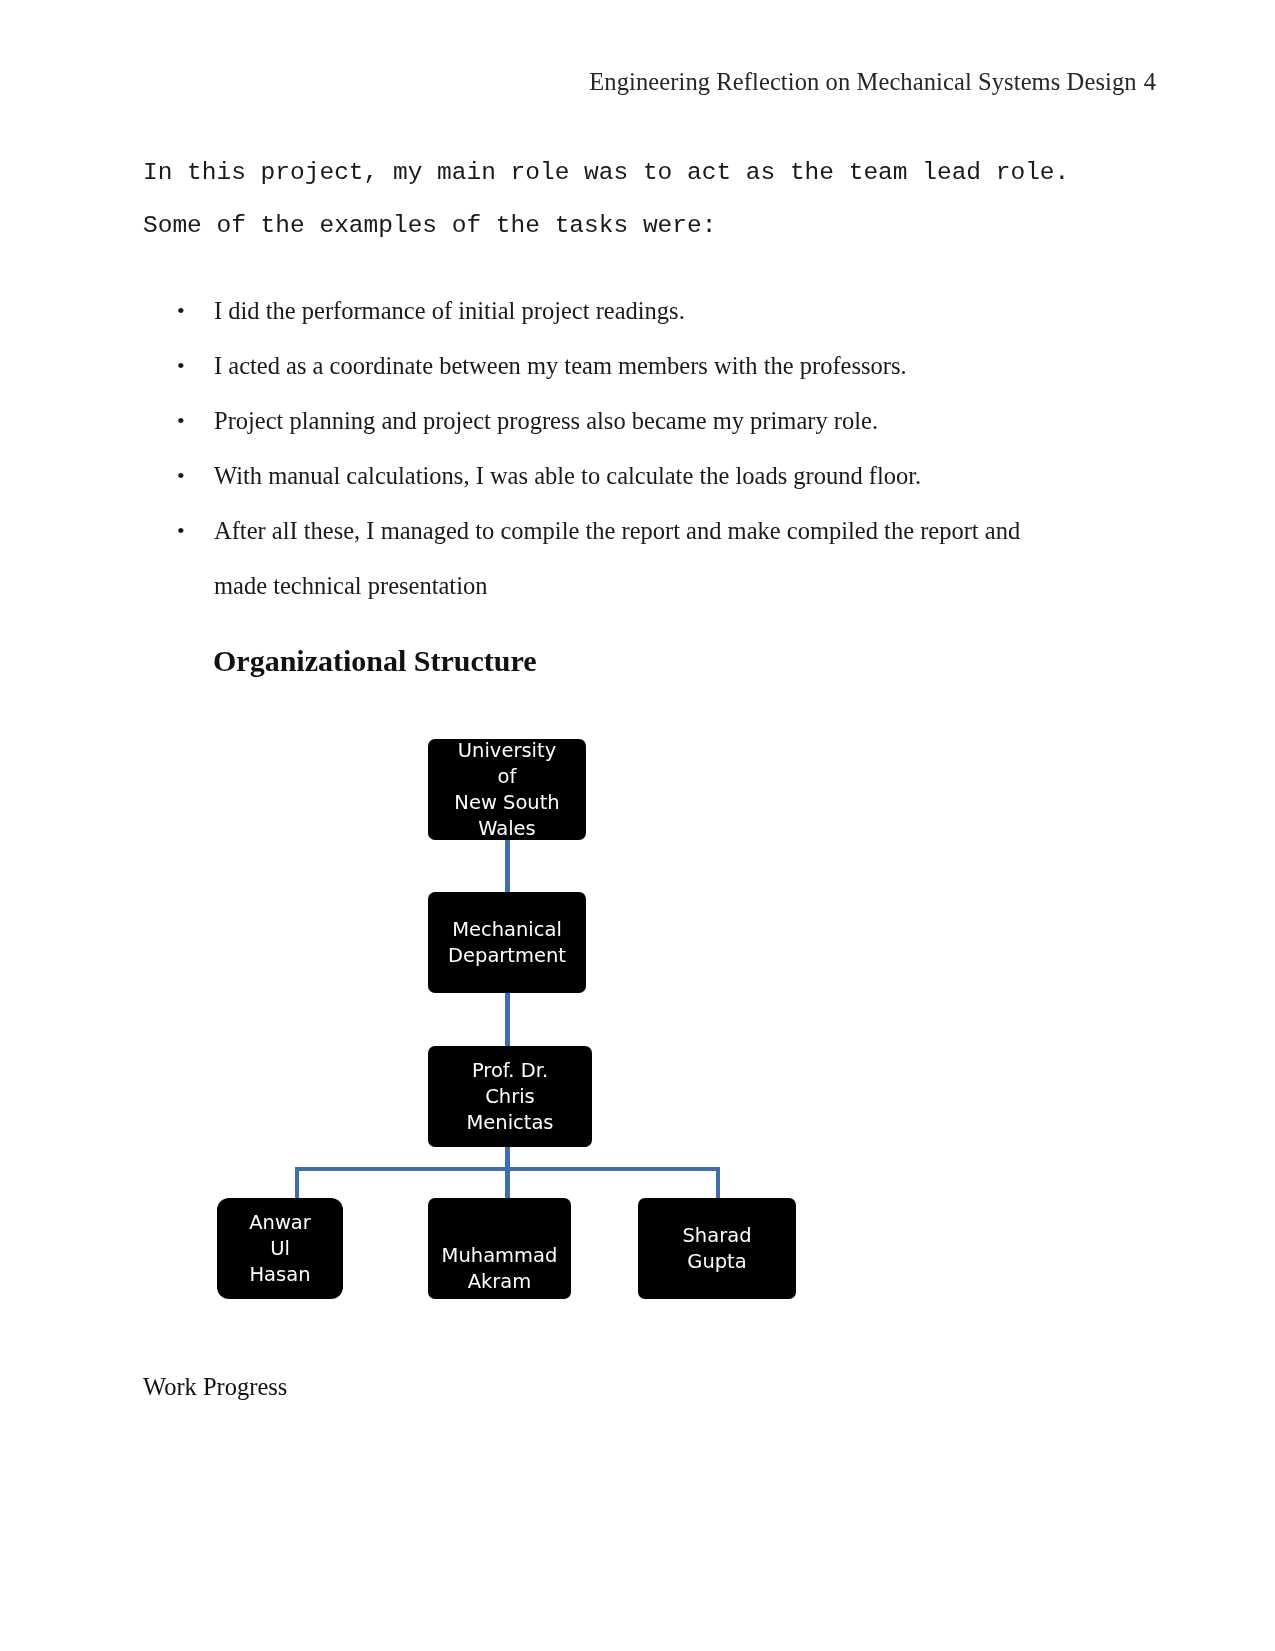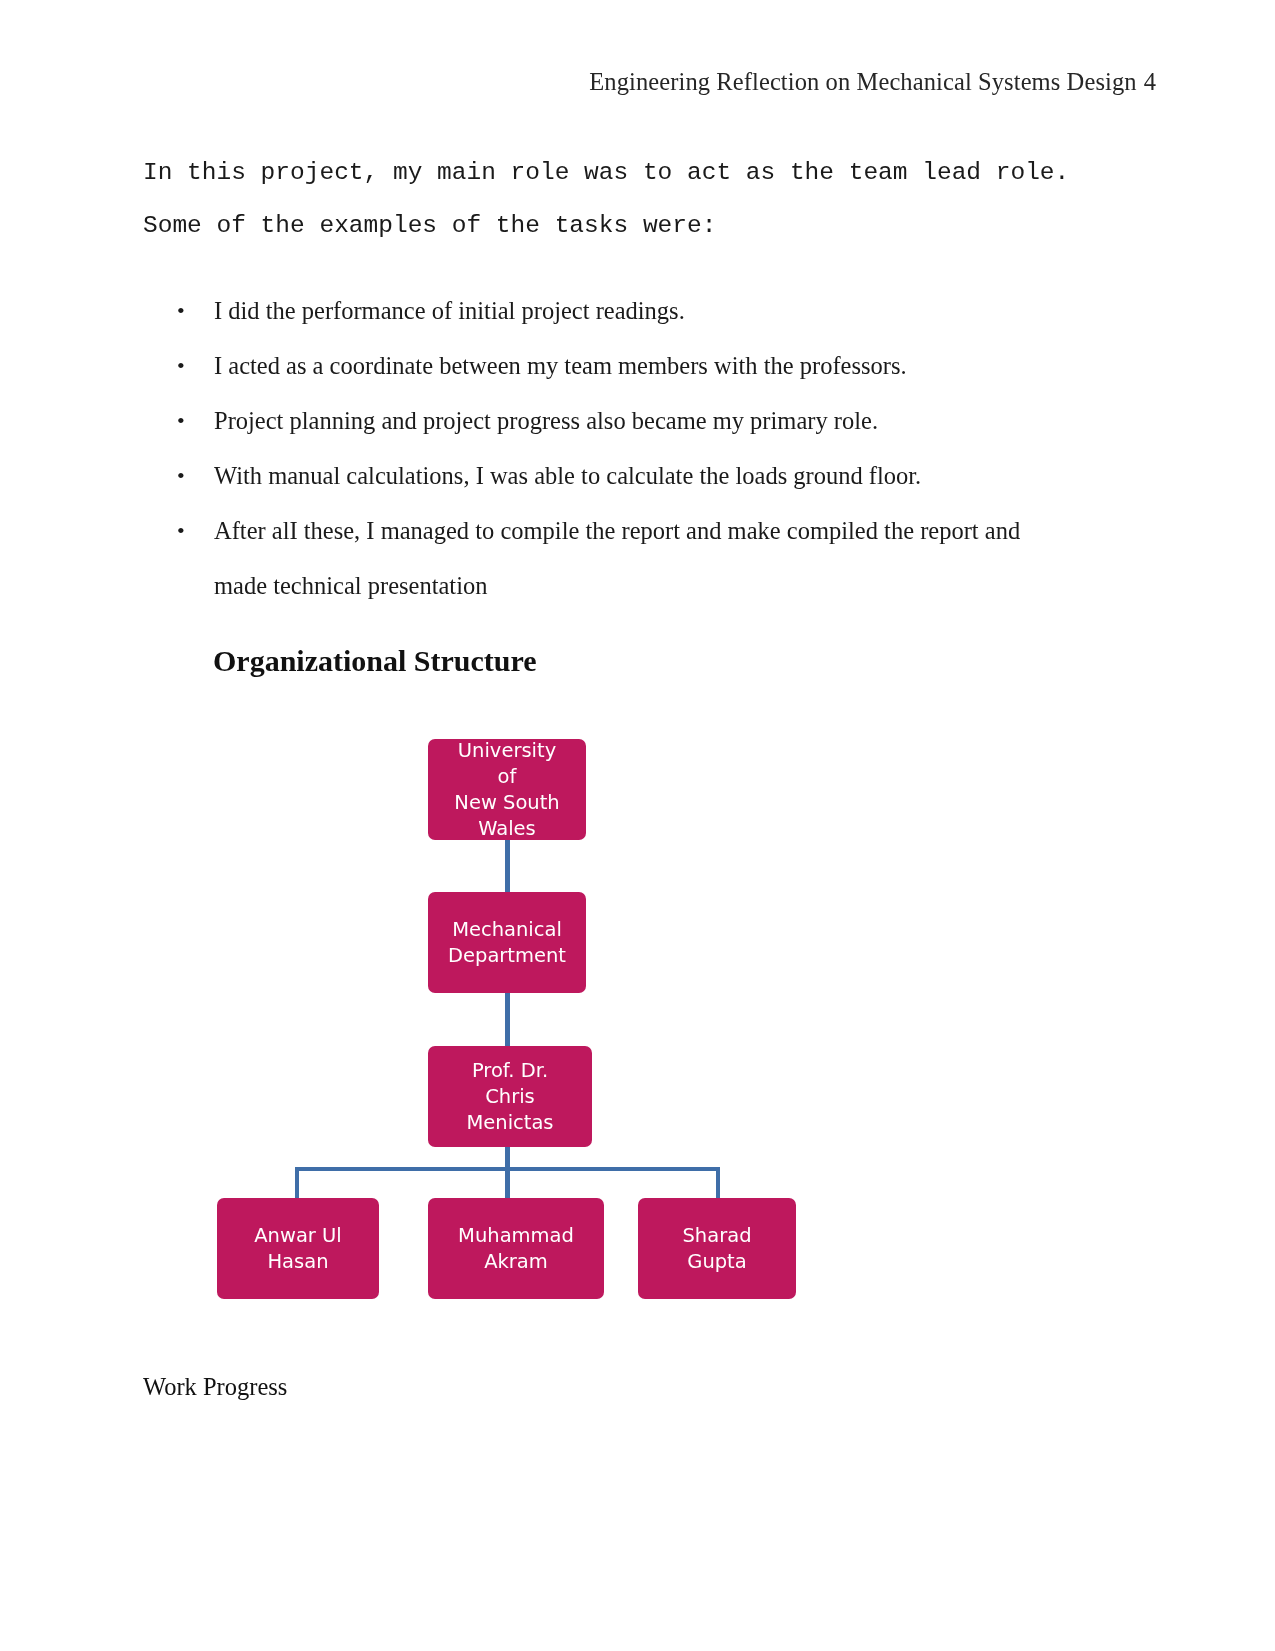--- a/index.html
+++ b/index.html
@@ -110,43 +110,43 @@
   .org-chart {
     position: absolute;
     top: 720px;
     left: 143px;
     width: 930px;
     height: 600px;
   }
 
   .org-box {
     position: absolute;
-    background: #be185d;
+    background: #000000;
     border-radius: 7px;
     color: #ffffff;
     font-family: "DejaVu Sans", sans-serif;
     font-size: 19.5px;
     line-height: 26px;
     display: flex;
     align-items: center;
     justify-content: center;
     text-align: center;
     box-sizing: border-box;
     padding: 4px 24px;
   }
   .org-box .org-label {
     display: block;
     white-space: pre-line;
   }
 
   .box-university { left: 285px; top: 19px;  width: 158px; height: 101px; }
   .box-department { left: 285px; top: 172px; width: 158px; height: 101px; justify-content: center; }
   .box-professor  { left: 285px; top: 326px; width: 164px; height: 101px; }
-  .box-member-1   { left: 74px;  top: 478px; width: 162px; height: 101px; }
-  .box-member-2   { left: 285px; top: 478px; width: 176px; height: 101px; }
+  .box-member-1   { left: 74px;  top: 478px; width: 126px; height: 101px; border-radius: 12px; }
+  .box-member-2   { left: 285px; top: 478px; width: 143px; height: 101px; align-items: flex-end; }
   .box-member-3   { left: 495px; top: 478px; width: 158px; height: 101px; }
 
   
   .conn {
     position: absolute;
     background: #3f6ea8;
   }
   .conn-v-1 { left: 362px; top: 120px; width: 5px;  height: 52px; }
   .conn-v-2 { left: 362px; top: 273px; width: 5px;  height: 53px; }
   .conn-v-3 { left: 362px; top: 427px; width: 5px;  height: 53px; }

